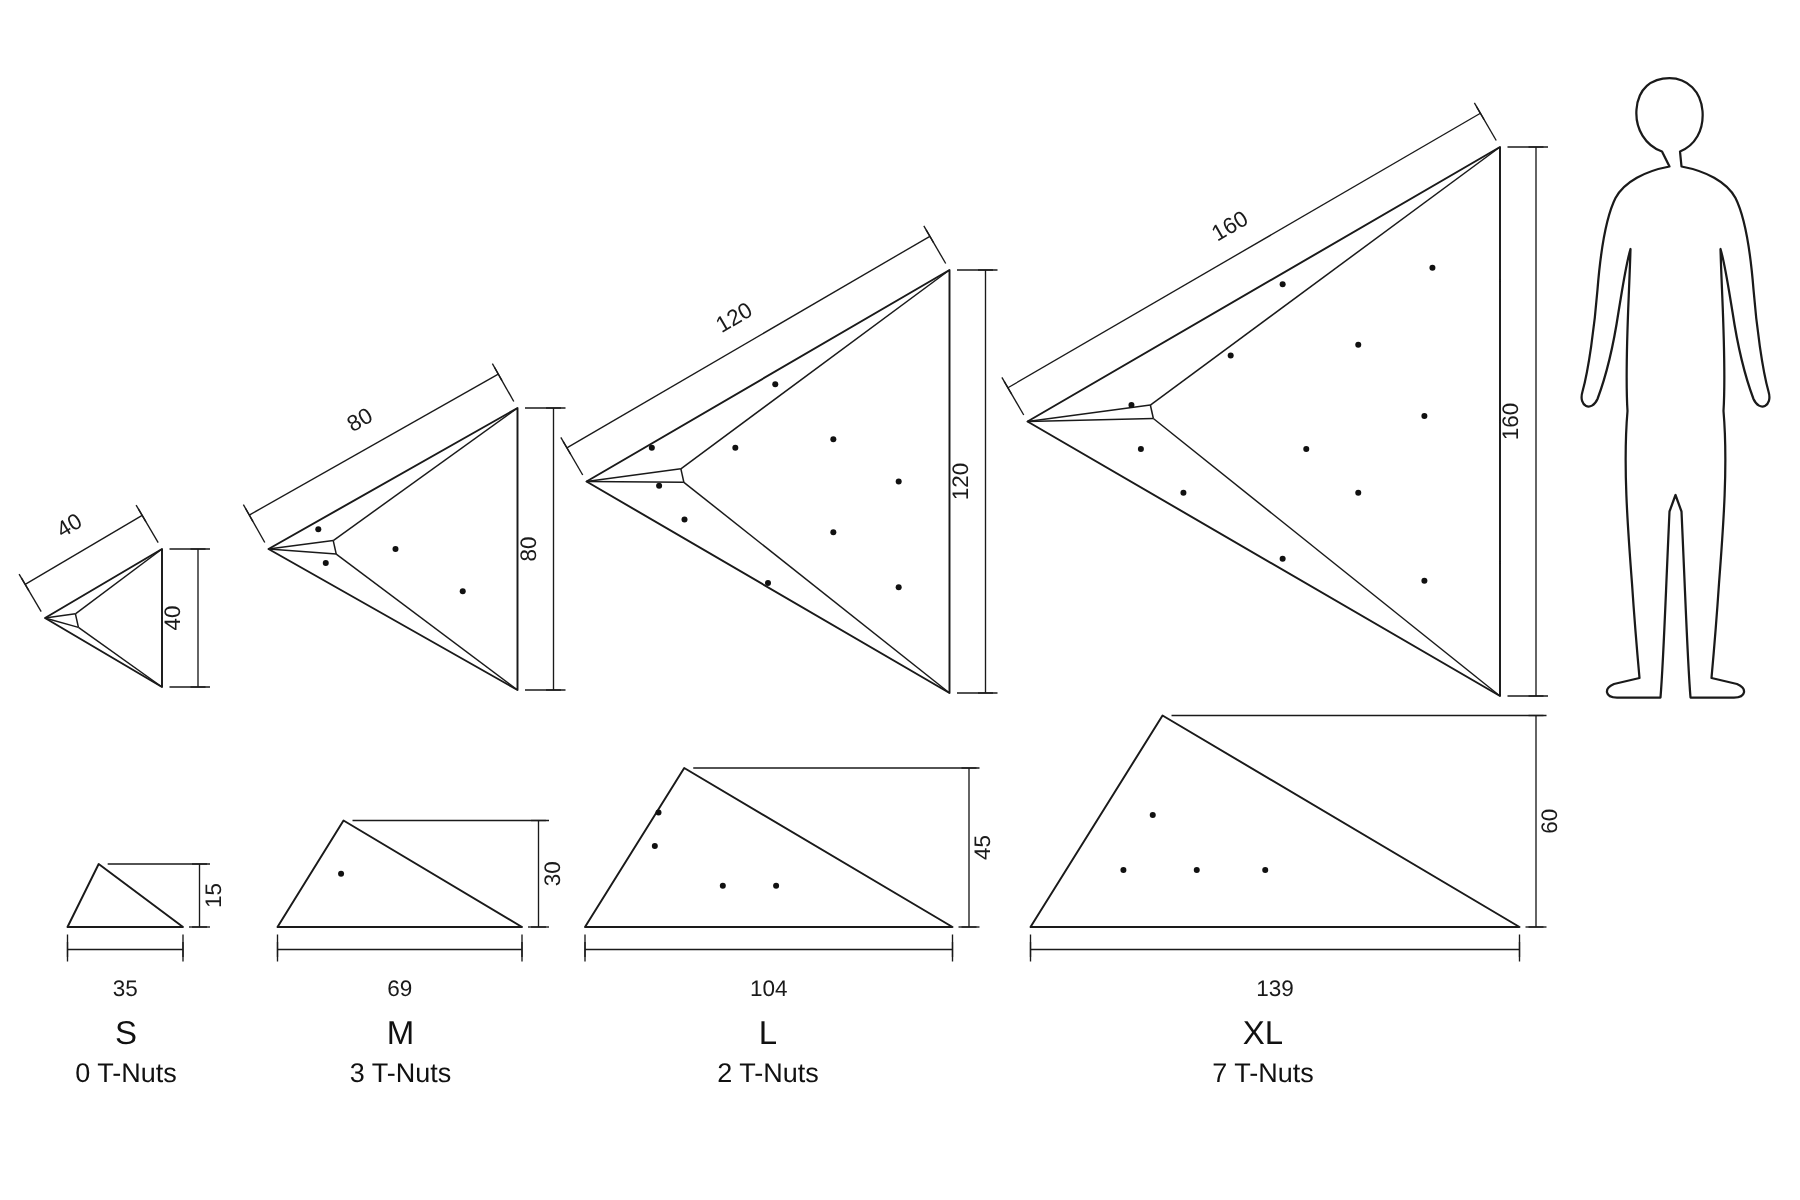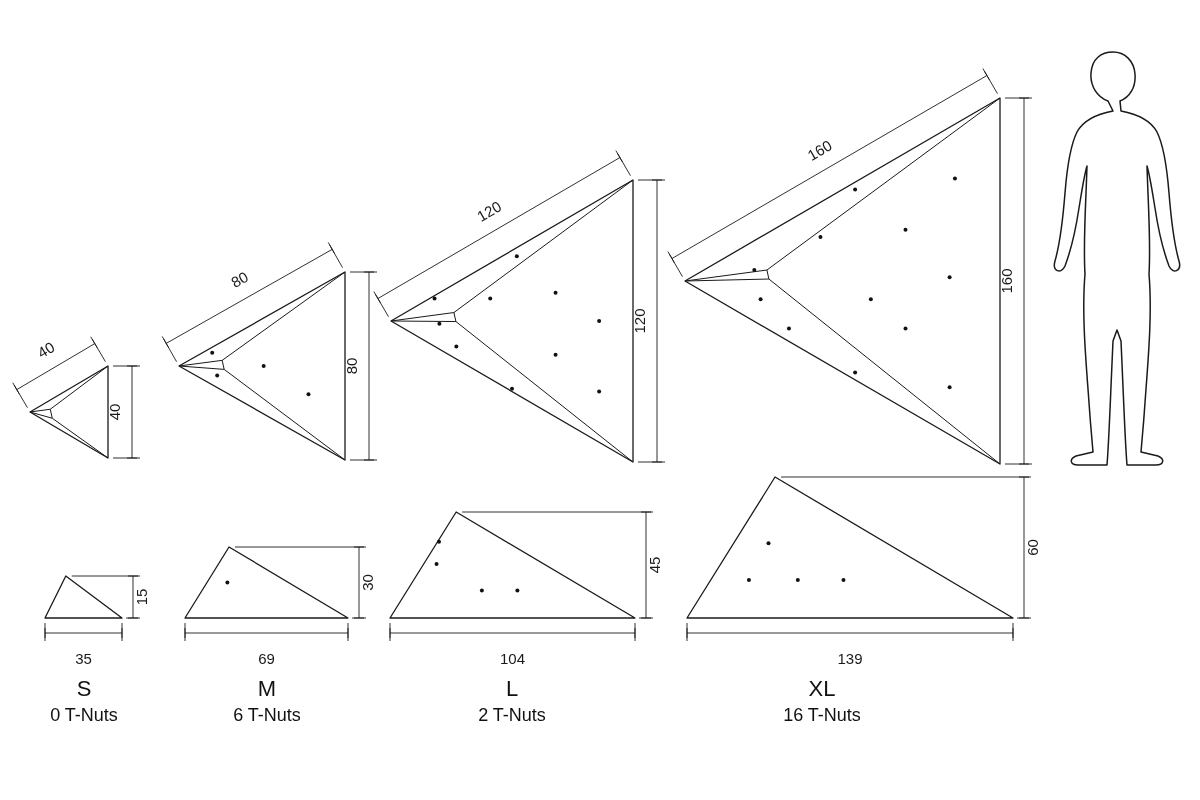--- a/index.html
+++ b/index.html
@@ -232,23 +232,23 @@
       </g>
       <path d="M 1108 101 C 1097 97 1090 86 1091 73 C 1092 59 1101 52 1113 52 C 1125 52 1134 61 1135 74 C 1136 87 1130 97 1120 101 L 1121 111 C 1137 114 1151 121 1157 132 C 1164 146 1167 168 1169 193 C 1171 218 1175 247 1179 261 C 1182 271 1173 275 1169 266 C 1163 250 1158 228 1155 208 C 1152 190 1150 176 1147 166 C 1148 202 1151 242 1149 274 C 1152 309 1149 350 1146 389 C 1144 419 1142 441 1141 452 L 1158 456 C 1165 459 1164 465 1156 465 L 1127 465 C 1125 441 1124 407 1121 341 L 1117 330 L 1113 341 C 1110 407 1109 441 1107 465 L 1078 465 C 1070 465 1069 459 1076 456 L 1093 452 C 1092 441 1090 419 1088 389 C 1085 350 1082 309 1085 274 C 1083 242 1086 202 1087 166 C 1084 176 1082 190 1079 208 C 1076 228 1071 250 1065 266 C 1061 275 1052 271 1055 261 C 1059 247 1063 218 1065 193 C 1067 168 1070 146 1077 132 C 1083 121 1097 114 1113 111 L 1108 101 Z" fill="#fff" stroke="#1a1a1a" stroke-width="1.5" stroke-linejoin="round"></path>
     </svg>
 
   <div class="size-label" style="left:-26px;top:676px;">
     <div class="size-name">S</div>
     <div class="size-tnuts">0 T-Nuts</div>
   </div>
   <div class="size-label" style="left:157px;top:676px;">
     <div class="size-name">M</div>
-    <div class="size-tnuts">6 T-Nuts</div>
+    <div class="size-tnuts">3 T-Nuts</div>
   </div>
   <div class="size-label" style="left:402px;top:676px;">
     <div class="size-name">L</div>
     <div class="size-tnuts">2 T-Nuts</div>
   </div>
-  <div class="size-label" style="left:712px;top:676px;">
+  <div class="size-label" style="left:732px;top:676px;">
     <div class="size-name">XL</div>
-    <div class="size-tnuts">16 T-Nuts</div>
+    <div class="size-tnuts">7 T-Nuts</div>
   </div>
 </div>
 
 </body></html>

